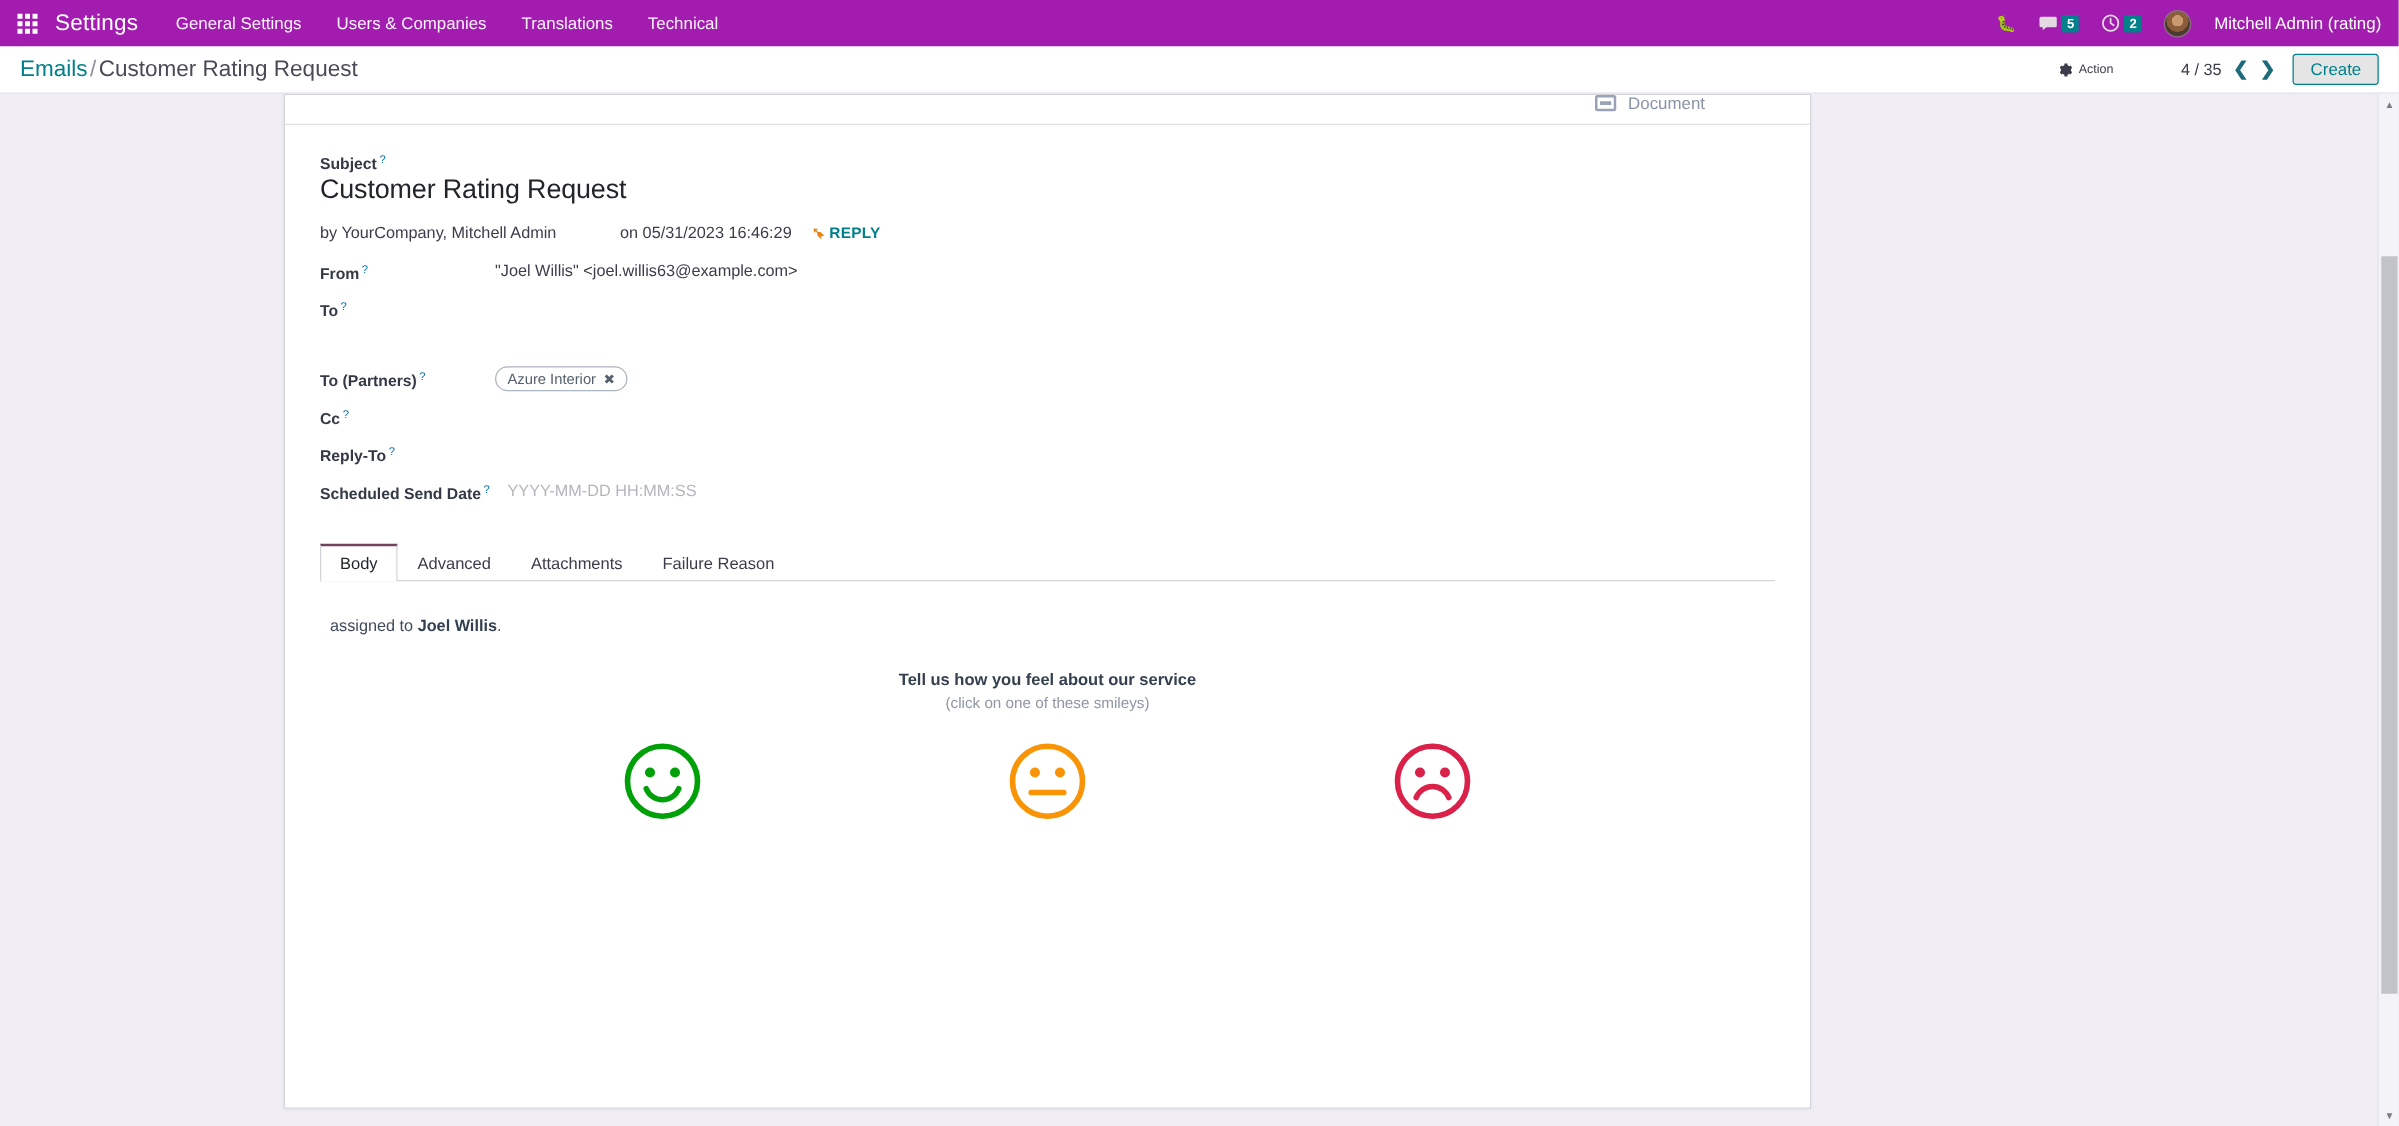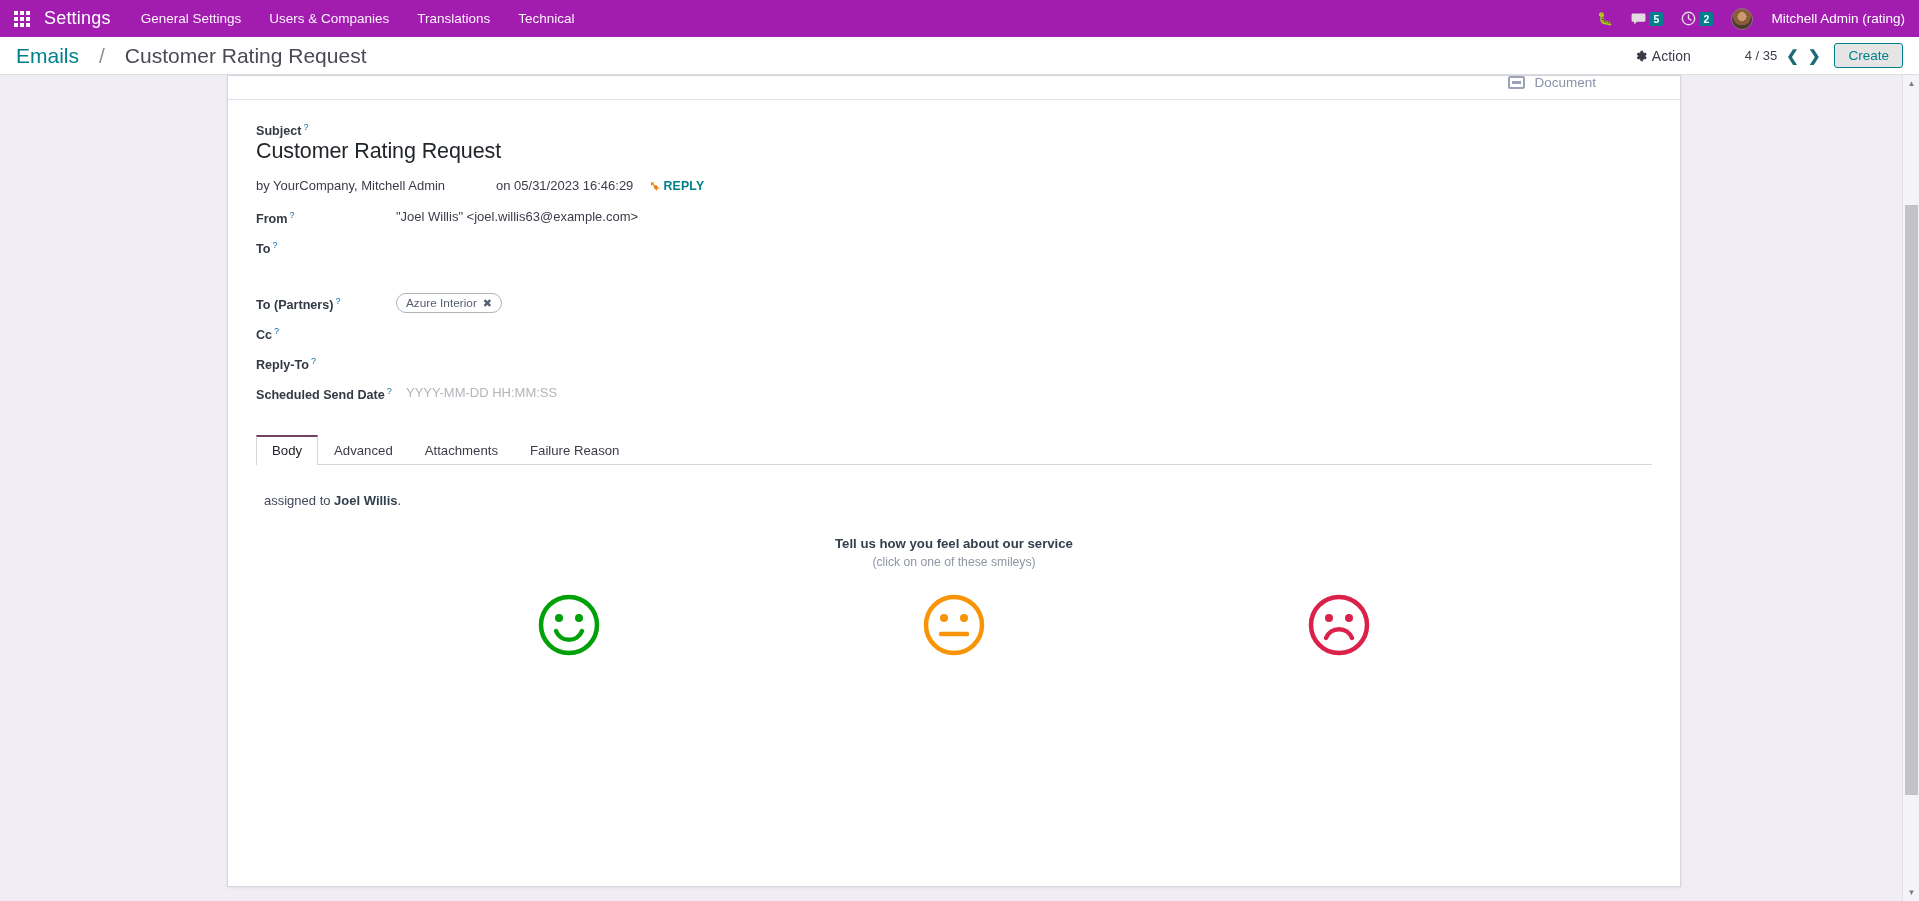--- a/index.html
+++ b/index.html
@@ -34,42 +34,42 @@
     border: 1px solid #8f6f86; display:inline-block;
   }
   .user-name { font-size: 13.5px; color: #fff; cursor: pointer; }
   .bug-icon { font-size: 13px; }
 
   
   .cp {
     height: 38px; background: #fff; border-bottom: 1px solid #dfdde4;
     display: flex; align-items: center; padding: 0 16px;
   }
-  .bc { font-size: 21px; color: #3c3c4a; display:flex; align-items:baseline; gap:20px; }
+  .bc { font-size: 18px; color: #3c3c4a; display:flex; align-items:baseline; gap:2px; }
   .bc-link { color: #00808a; cursor: pointer; }
   .bc-sep { color: #8f8f9d; }
   .bc-cur { color: #4a4a57; }
   .cp-right { margin-left: auto; display: flex; align-items: center; gap: 14px; }
-  .action-btn { font-size: 14px; color: #3c3c4a; cursor: pointer; display:flex; align-items:center; gap:5px;}
+  .action-btn { font-size: 10px; color: #3c3c4a; cursor: pointer; display:flex; align-items:center; gap:5px;}
   .pager { font-size: 13px; color: #3c3c4a; display: flex; align-items: center; gap: 9px; margin-left: 40px; }
   .pager .arrow { color: #1d6b78; font-size: 15px; cursor: pointer; font-weight: 700; line-height: 1;}
   .create-btn {
     border: 1px solid #00808a; color: #00808a; background: #e5e5e5;
     font-size: 13.5px; padding: 4px 13px; border-radius: 3px; cursor: pointer;
     font-family: inherit;
   }
 
   
   .sheet-wrap {
     height: calc(901px - 37px - 38px);
     overflow: hidden; position: relative; background: #f0eef4;
     padding: 0 0 0 0;
   }
   .sheet {
-    position: absolute; left: 227px; top: 0px; width: 1454px;
+    position: absolute; left: 227px; top: 0px; width: 1222px;
     background: #fff; border: 1px solid #d6d4db;
     box-shadow: 0 1px 3px rgba(0,0,0,.06);
     min-height: 812px;
   }
   .stat-bar { display: flex; justify-content: flex-end; padding: 0 84px 0 0; height: 24px; border-bottom: 1px solid #e4e2e9;}
   .stat-btn { display:flex; align-items:center; gap:9px; cursor: pointer; margin-top:-10px;}
   .stat-icon { width: 17px; height: 13px; border: 2px solid #9aa3b5; border-radius: 2px; position: relative; }
   .stat-icon::after { content:""; position: absolute; left: 2px; right: 2px; top: 3px; height: 3px; background: #9aa3b5;}
   .stat-label { font-size: 13.5px; color: #8892a8; }
 

